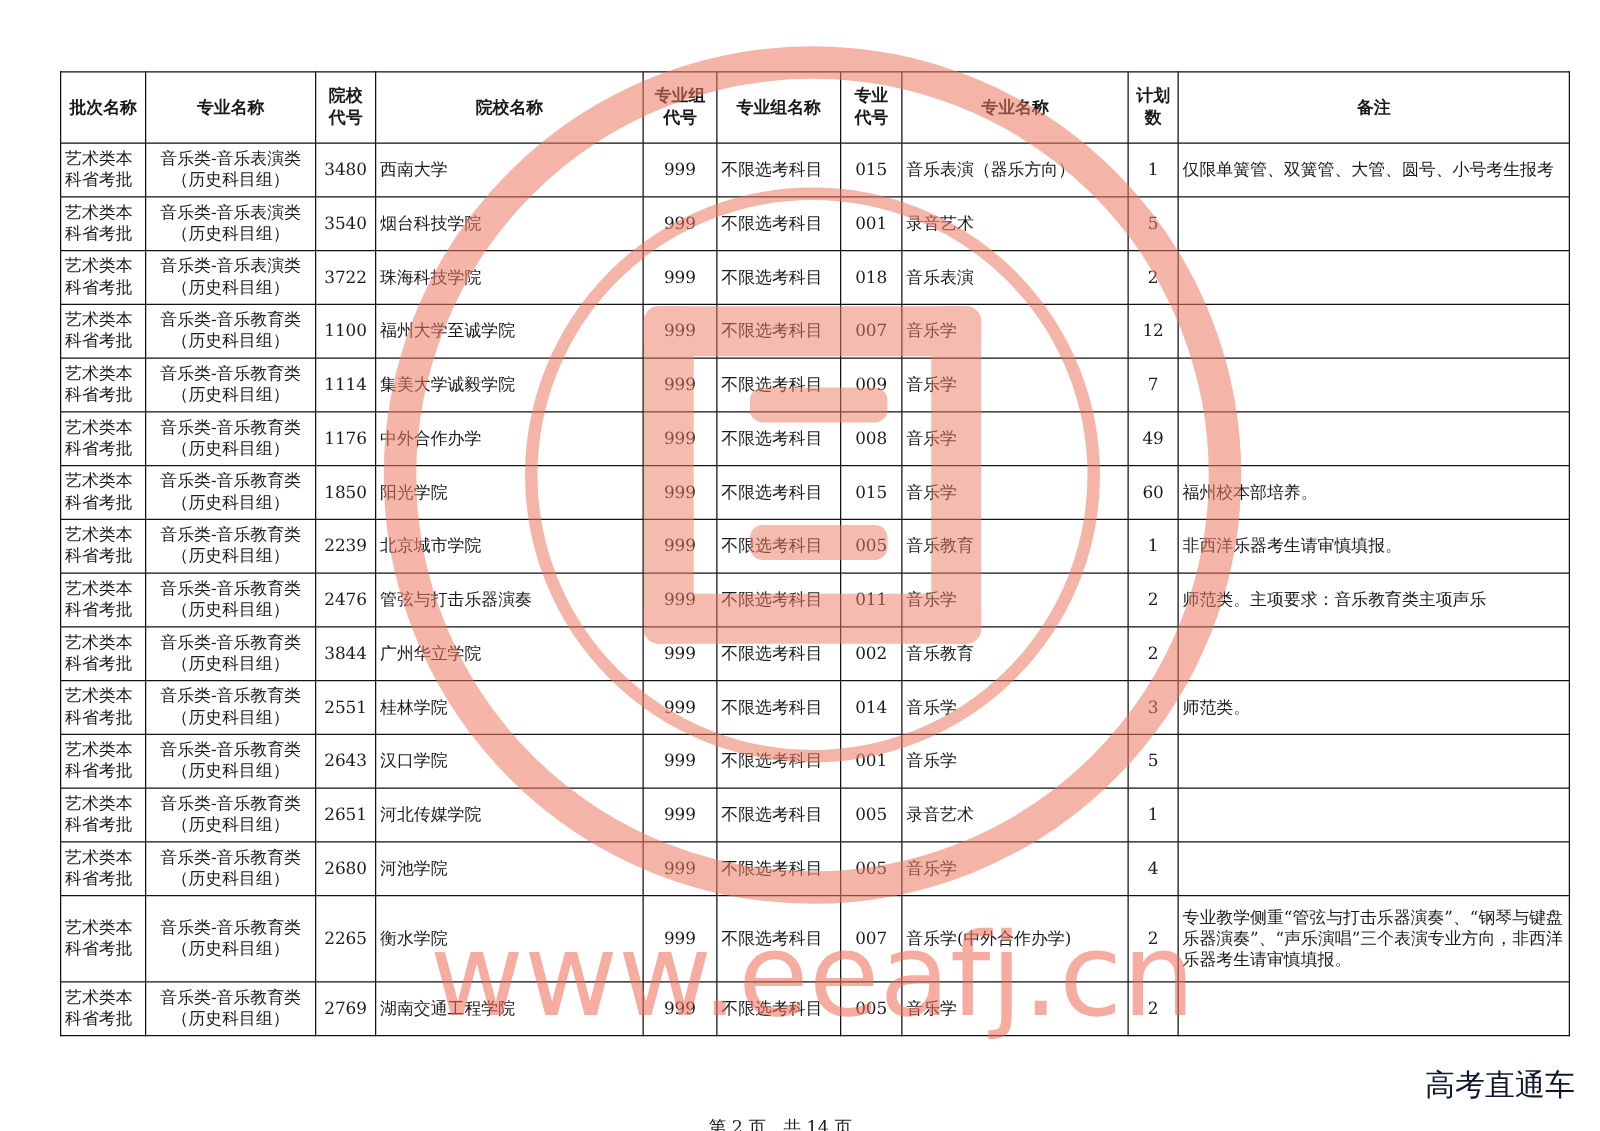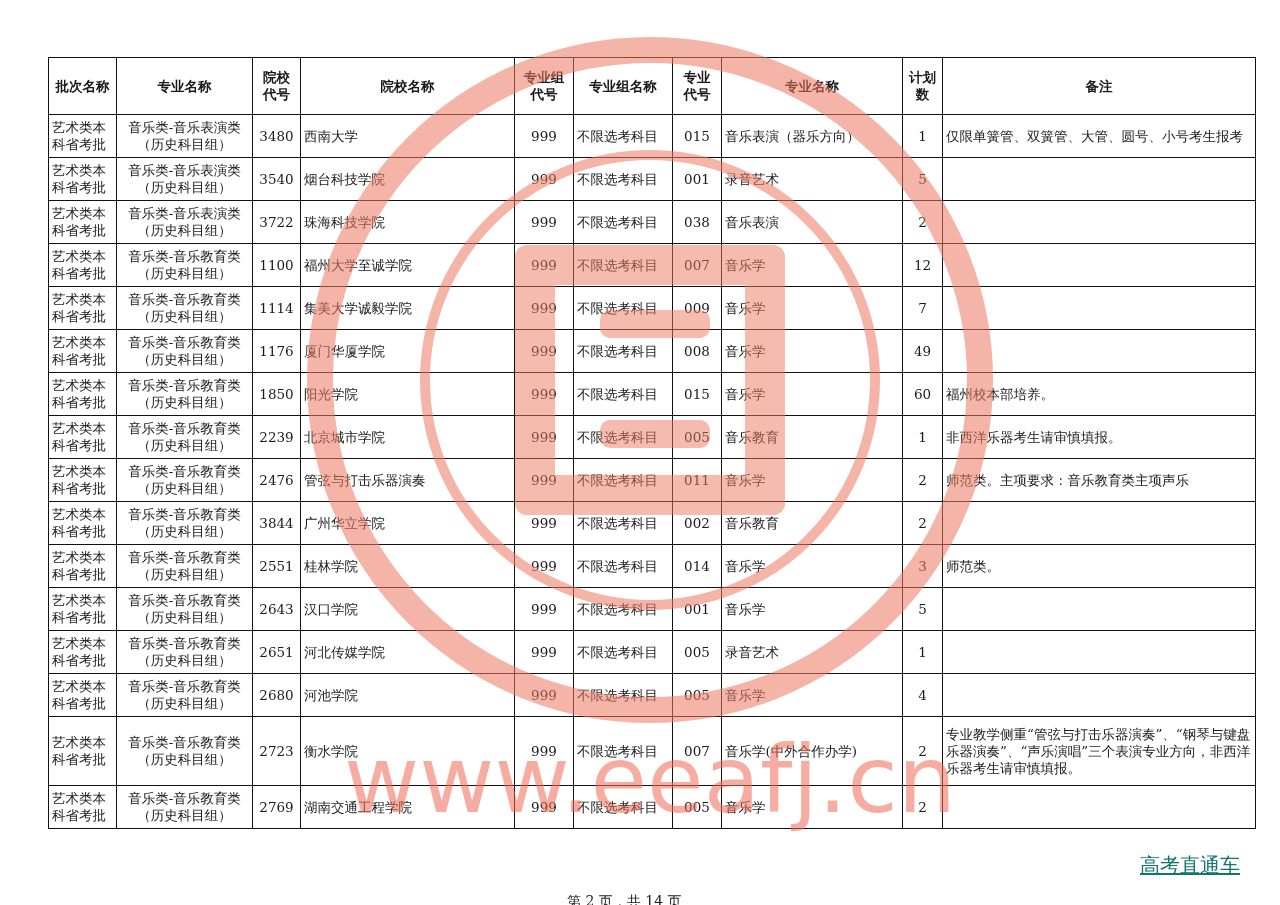--- a/index.html
+++ b/index.html
@@ -7,21 +7,21 @@
          font-family:"DejaVu Serif", "Liberation Serif", serif; color:#1a1a1a; }
   .watermark { position:absolute; left:0; top:0; width:1280px; height:905px; pointer-events:none; z-index:2; }
   table.plan { position:absolute; left:48px; top:57px; border-collapse:collapse; table-layout:fixed; z-index:1; }
   table.plan td, table.plan th { border:1.5px solid #111; padding:0 3px; font-size:13.5px; line-height:17px; vertical-align:middle; }
   table.plan th { font-family:"DejaVu Sans", "Liberation Sans", sans-serif; font-weight:bold; font-size:13.5px; text-align:center; height:56px; }
   td.c { text-align:center; }
   td.l { text-align:left; }
   tr.r td { height:42px; }
   tr.tall td { height:68px; }
   .footer { position:absolute; top:852px; left:567px; font-size:14px; z-index:3;margin-top:41px; }
-  .brand { position:absolute; top:852px; left:1140px; font-family:"DejaVu Sans", "Liberation Sans", sans-serif; font-size:20px; color:#0f766e; z-index:3;text-decoration:underline; }
+  .brand { position:absolute; top:852px; left:1140px; font-family:"DejaVu Sans", "Liberation Sans", sans-serif; font-size:24px; color:#0f172a; z-index:3; }
 </style>
 </head>
 <body>
 
 <table class="plan">
   <colgroup>
     <col style="width:68px">
       <col style="width:136px">
       <col style="width:48px">
       <col style="width:214px">
@@ -75,21 +75,21 @@
     <td class="c">5</td>
     <td class="l"></td>
   </tr>
       <tr class="r">
     <td class="l">艺术类本科省考批</td>
     <td class="c">音乐类-音乐表演类（历史科目组）</td>
     <td class="c">3722</td>
     <td class="l">珠海科技学院</td>
     <td class="c">999</td>
     <td class="l">不限选考科目</td>
-    <td class="c">038</td>
+    <td class="c">018</td>
     <td class="l">音乐表演</td>
     <td class="c">2</td>
     <td class="l"></td>
   </tr>
       <tr class="r">
     <td class="l">艺术类本科省考批</td>
     <td class="c">音乐类-音乐教育类（历史科目组）</td>
     <td class="c">1100</td>
     <td class="l">福州大学至诚学院</td>
     <td class="c">999</td>
@@ -108,21 +108,21 @@
     <td class="l">不限选考科目</td>
     <td class="c">009</td>
     <td class="l">音乐学</td>
     <td class="c">7</td>
     <td class="l"></td>
   </tr>
       <tr class="r">
     <td class="l">艺术类本科省考批</td>
     <td class="c">音乐类-音乐教育类（历史科目组）</td>
     <td class="c">1176</td>
-    <td class="l">厦门华厦学院</td>
+    <td class="l">中外合作办学</td>
     <td class="c">999</td>
     <td class="l">不限选考科目</td>
     <td class="c">008</td>
     <td class="l">音乐学</td>
     <td class="c">49</td>
     <td class="l"></td>
   </tr>
       <tr class="r">
     <td class="l">艺术类本科省考批</td>
     <td class="c">音乐类-音乐教育类（历史科目组）</td>
@@ -215,21 +215,21 @@
     <td class="c">999</td>
     <td class="l">不限选考科目</td>
     <td class="c">005</td>
     <td class="l">音乐学</td>
     <td class="c">4</td>
     <td class="l"></td>
   </tr>
       <tr class="tall">
     <td class="l">艺术类本科省考批</td>
     <td class="c">音乐类-音乐教育类（历史科目组）</td>
-    <td class="c">2723</td>
+    <td class="c">2265</td>
     <td class="l">衡水学院</td>
     <td class="c">999</td>
     <td class="l">不限选考科目</td>
     <td class="c">007</td>
     <td class="l">音乐学(中外合作办学)</td>
     <td class="c">2</td>
     <td class="l">专业教学侧重“管弦与打击乐器演奏”、“钢琴与键盘乐器演奏”、“声乐演唱”三个表演专业方向，非西洋乐器考生请审慎填报。</td>
   </tr>
       <tr class="r">
     <td class="l">艺术类本科省考批</td>

